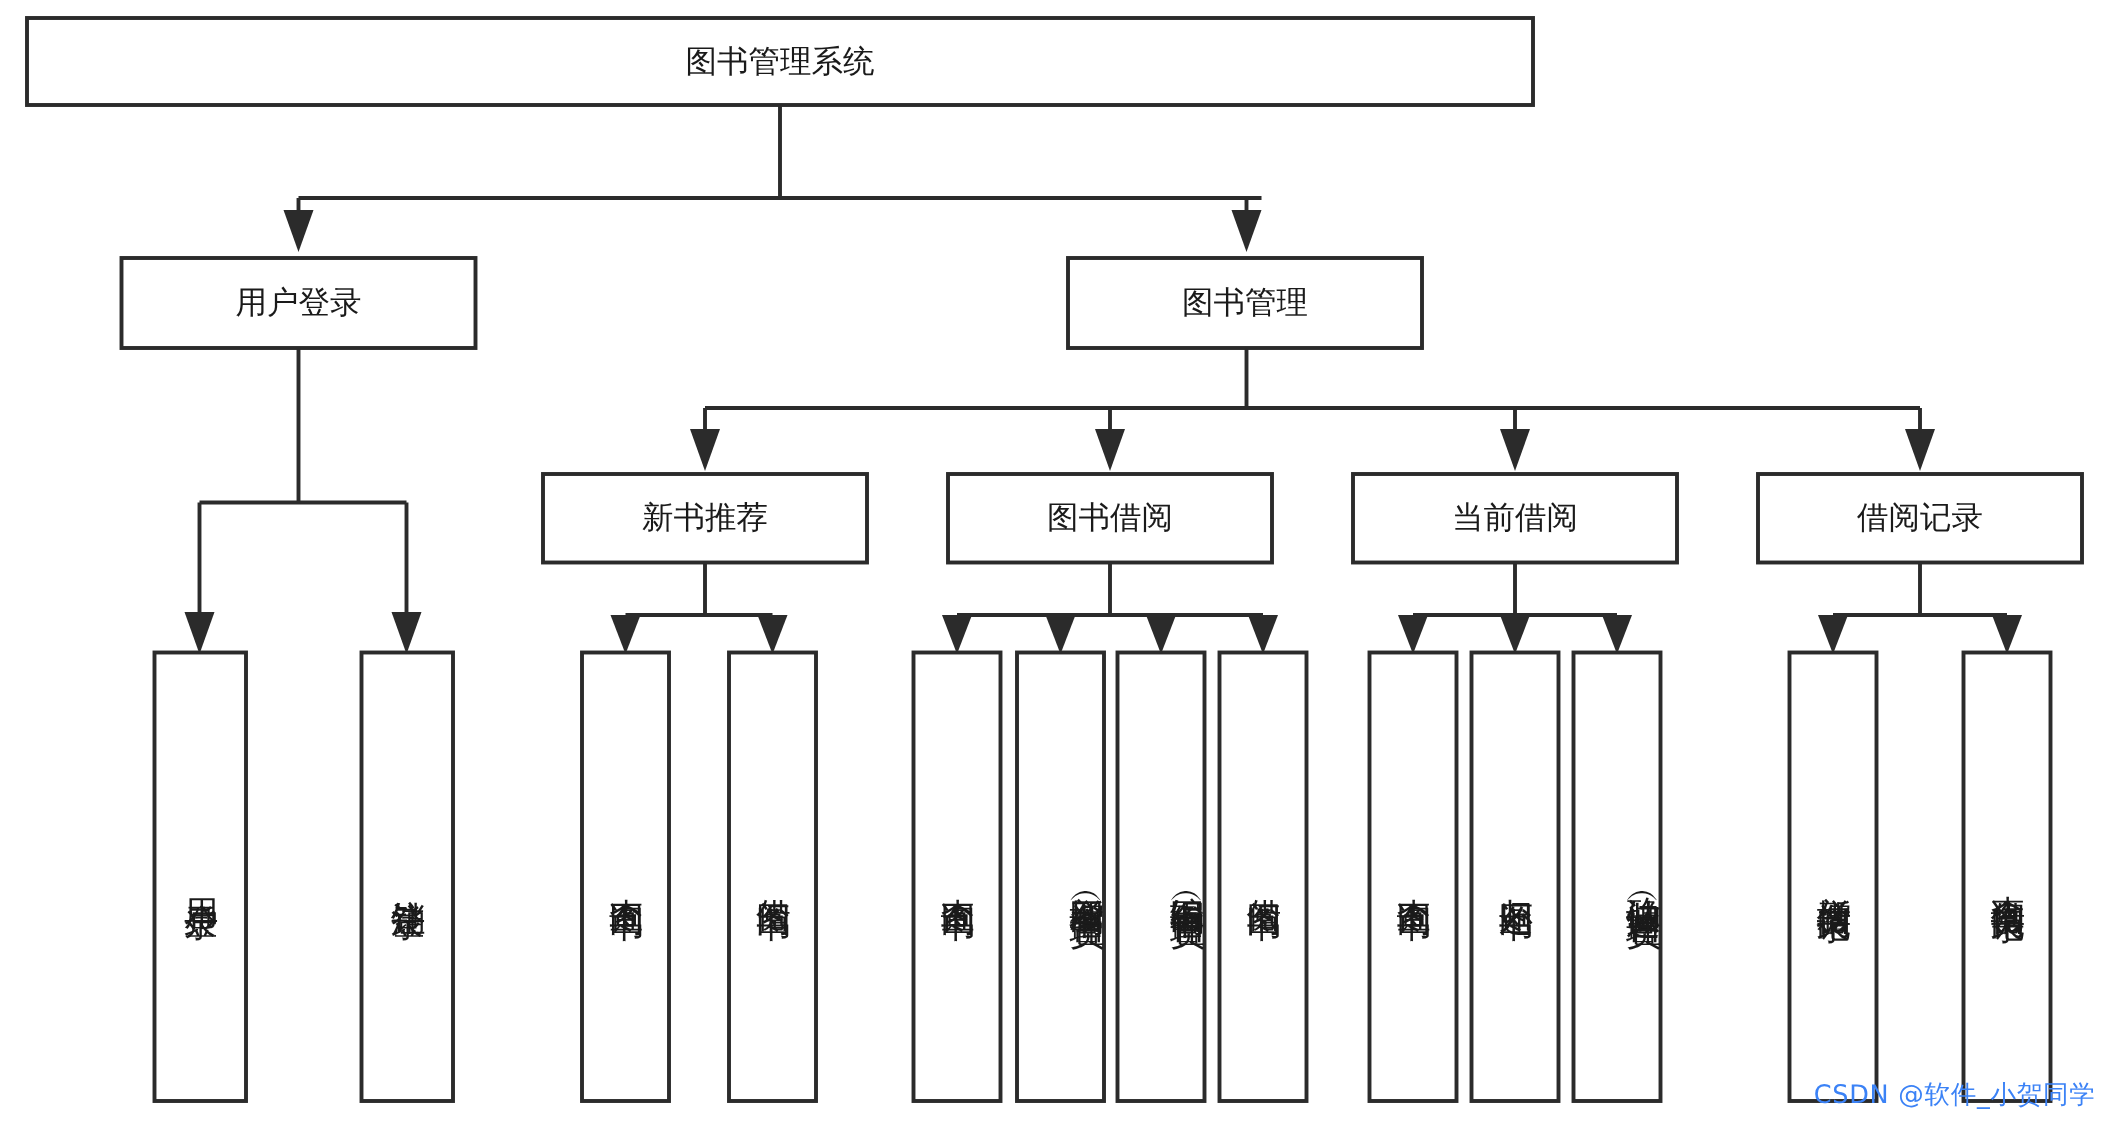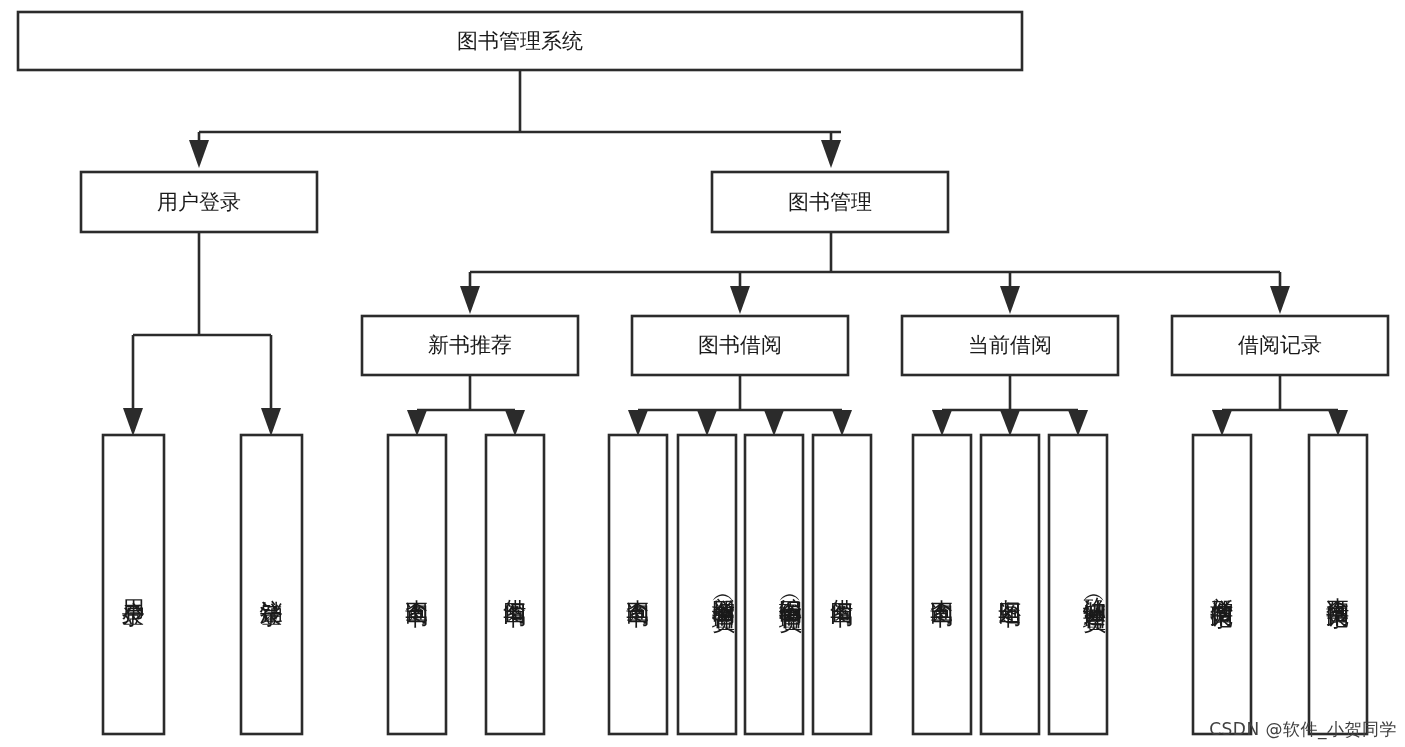--- a/index.html
+++ b/index.html
@@ -64,21 +64,21 @@
     text-align: center;
     white-space: nowrap;
     pointer-events: none;
   }
   .watermark {
     position: absolute;
     right: 8px;
     bottom: 6px;
     font-family: "DejaVu Sans", "Liberation Sans", sans-serif;
     font-size: 17px;
-    color: #404040;
+    color: #3b82f6;
     letter-spacing: 0.5px;
     white-space: nowrap;
     margin-top: 20px;
   }
 </style>
 </head>
 <body>
 
 <div id="diagram-root">
 

